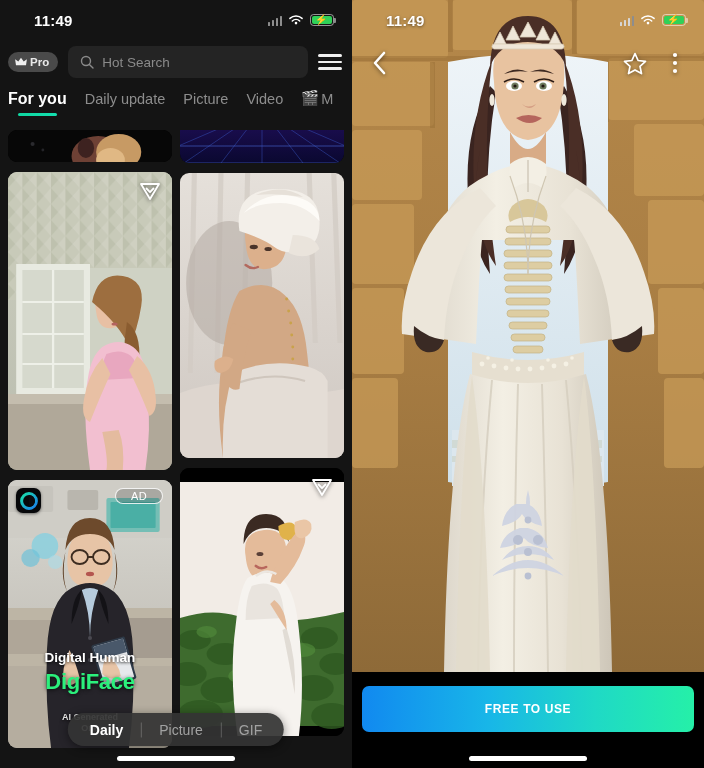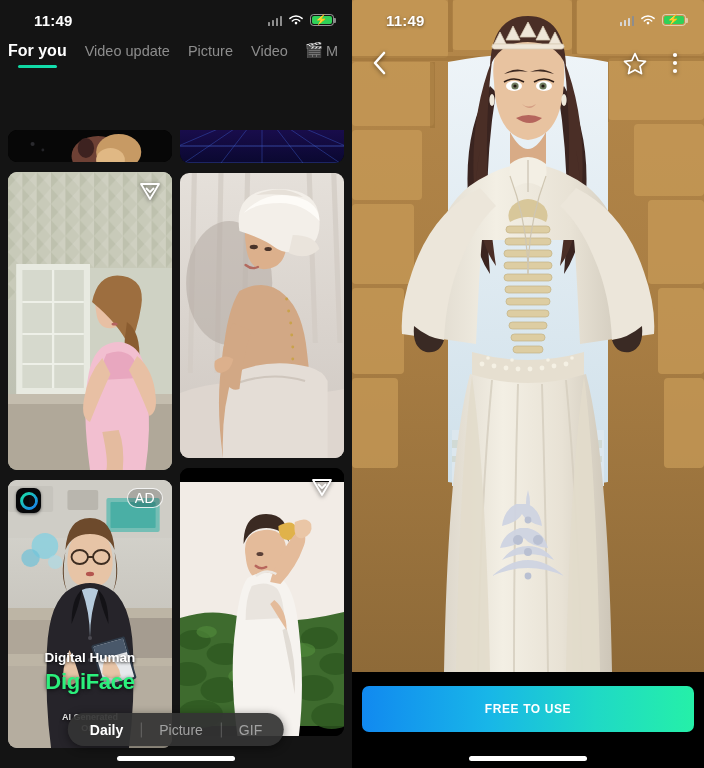--- a/index.html
+++ b/index.html
@@ -86,21 +86,21 @@
   }
   .card .photo { width:100%; height:100%; display:block; }
 
   .gem {
     position:absolute; top:8px; right:9px; width:26px; height:23px; z-index:5;
     filter:drop-shadow(0 1px 2px rgba(0,0,0,.55));
   }
   .ad-badge {
     position:absolute; top:8px; right:9px; z-index:5;
     border:1.3px solid rgba(255,255,255,.85); color:#fff;
-    border-radius:11px; font-size:14px; padding:1px 7px; letter-spacing:.4px;
+    border-radius:11px; font-size:11px; padding:1px 15px; letter-spacing:.4px;
     background:rgba(0,0,0,.18);
   }
   .app-icon {
     position:absolute; top:8px; left:8px; z-index:5;
     width:25px; height:25px; border-radius:7px; background:#07080a;
     display:flex; align-items:center; justify-content:center;
     box-shadow:0 1px 3px rgba(0,0,0,.5);
   }
   .adtext {
     position:absolute; left:0; right:0; bottom:14px; text-align:center; z-index:4;
@@ -176,27 +176,47 @@
           <path d="M4.3 7.0a5.4 5.4 0 0 1 7.4 0" stroke="#fff" stroke-width="1.5" fill="none" stroke-linecap="round"></path>
           <path d="M1.9 4.4a9 9 0 0 1 12.2 0" stroke="#fff" stroke-width="1.5" fill="none" stroke-linecap="round"></path>
         </svg>
         <div class="batt">
           <div class="fill"></div>
             <div class="bolt">⚡</div>
         </div>
       </div>
     </div>
 
+    <div class="searchrow">
+      <div class="pro-badge">
+        <svg width="12" height="10" viewBox="0 0 12 10">
+          <path d="M1 8.2h10l.9-6-3.2 2.3L6 .8 3.3 4.5.1 2.2z" fill="#f0f0f0"></path>
+        </svg>
+        <span>Pro</span>
+      </div>
+      <div class="searchbox">
+        <svg width="14" height="14" viewBox="0 0 14 14">
+          <circle cx="6" cy="6" r="4.5" stroke="#8a8a8a" stroke-width="1.4" fill="none"></circle>
+          <line x1="9.4" y1="9.4" x2="13" y2="13" stroke="#8a8a8a" stroke-width="1.4" stroke-linecap="round"></line>
+        </svg>
+        <span class="ph">Hot Search</span>
+      </div>
+      <div class="hamburger">
+        <span></span>
+          <span></span>
+          <span></span>
+      </div>
+    </div>
 
     <div class="tabs">
       <div class="tab active">
         <span class="lbl">For you</span>
       </div>
       <div class="tab">
-        <span class="lbl">Video update</span>
+        <span class="lbl">Daily update</span>
       </div>
       <div class="tab">
         <span class="lbl">Picture</span>
       </div>
       <div class="tab">
         <span class="lbl">Video</span>
       </div>
       <div class="tab emoji">
         <span class="lbl">
             <span>🎬</span>

